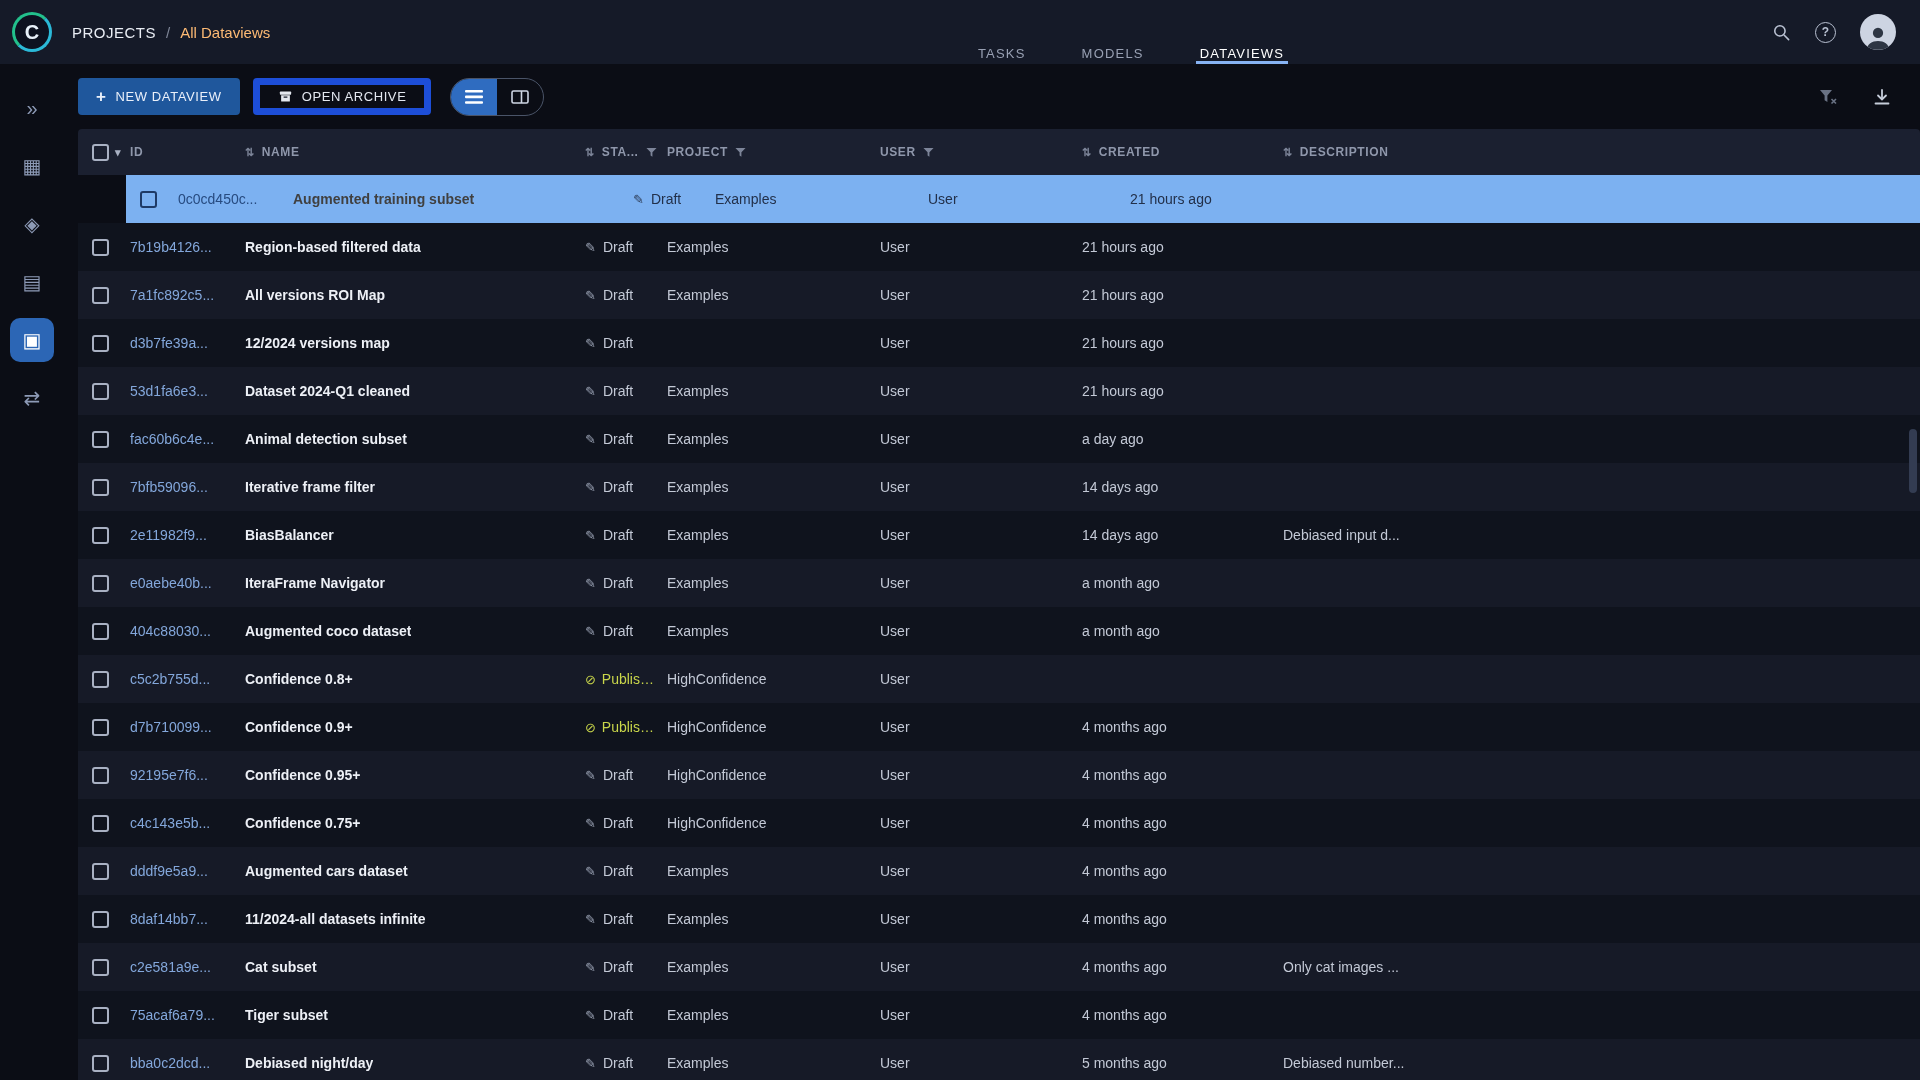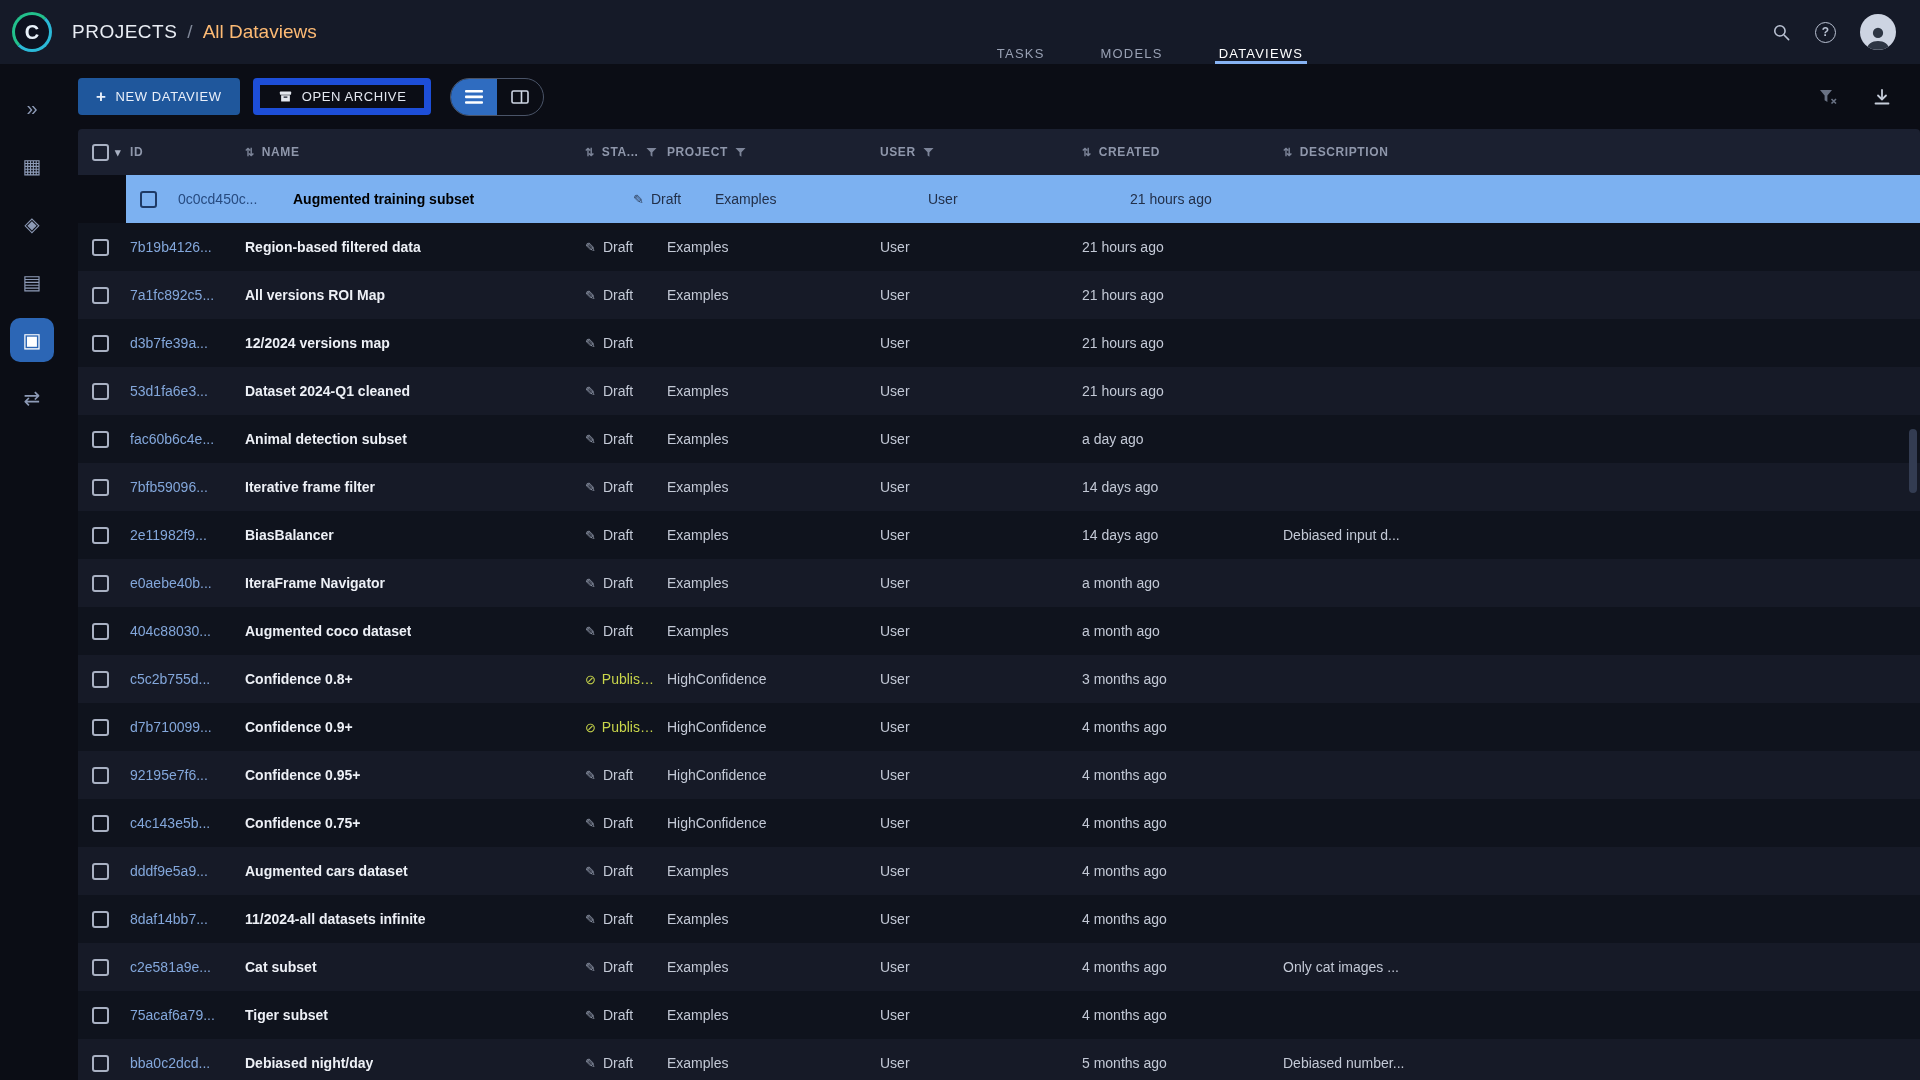--- a/index.html
+++ b/index.html
@@ -8,21 +8,21 @@
 
   .app { width:1920px; height:1080px; position:relative; display:flex; flex-direction:column; }
 
   
   .topbar { height:64px; background:#151a28; display:flex; align-items:center; flex:0 0 auto; }
   .logo-box { width:64px; display:flex; justify-content:center; align-items:center; }
   .logo { width:40px; height:40px; border-radius:50%; background:#0d1120;
           border:3px solid #22c08c; border-right-color:#2bb9d8; border-bottom-color:#2bb9d8;
           display:flex; align-items:center; justify-content:center;
           font-weight:bold; font-size:20px; color:#e8f0fa; }
-  .breadcrumb { display:flex; align-items:center; gap:10px; font-size:19px; margin-left:8px; }
+  .breadcrumb { display:flex; align-items:center; gap:10px; font-size:15px; margin-left:8px; }
   .crumb-root { color:#e9edf4; letter-spacing:0.5px; }
   .crumb-sep { color:#7f8798; }
   .crumb-current { color:#fdba74; font-weight:normal; }
   .topbar-spacer-l { flex:1.6; }
   .topbar-spacer-r { flex:1.1; }
   .tabs { display:flex; gap:48px; height:64px; align-items:flex-end; }
   .tab { display:flex; align-items:center; font-size:13px; letter-spacing:1.2px; color:#98a0b3;
          border-bottom:3px solid transparent; padding:0 4px; cursor:pointer; }
   .tab.active { color:#ffffff; border-bottom-color:#87b3f3;margin-top:8px; }
   .top-icons { display:flex; align-items:center; gap:24px; padding-right:24px; color:#b9c1d2; }
@@ -78,21 +78,21 @@
           font-size:14px; color:#c3c9d6; }
   .cell > span { overflow:hidden; text-overflow:ellipsis; }
   .id-text { color:#83a7db; }
   .name-text { color:#edf0f6; font-weight:bold; }
   .status-icon { font-size:13px; color:#9aa2b4; margin-right:7px; }
   .c-status.published, .c-status.published .status-icon { color:#c9d64a; }
 
   .trow.selected { background:#7cb1f1 !important;margin-left:48px; }
   .trow.selected .cell { color:#22304a; }
   .trow.selected .id-text { color:#274b80; }
-  .trow.selected .name-text { color:#000000; }
+  .trow.selected .name-text { color:#404040; }
   .trow.selected .status-icon { color:#2c3b55; }
   .trow.selected .checkbox { border-color:#1e3a66; }
 
   .scroll-thumb { position:absolute; right:3px; top:300px; width:8px; height:64px;
                   border-radius:4px; background:#333c52; }
 </style>
 </head>
 <body>
 
 <div class="app">
@@ -531,23 +531,20 @@
     <div class="cell c-status published">
       <span class="status-icon">⊘</span>
       <span>Published</span>
     </div>
     <div class="cell c-project">
       <span>HighConfidence</span>
     </div>
     <div class="cell c-user">
       <span>User</span>
     </div>
-    <div class="cell c-created">
-      <span>3 months ago</span>
-    </div>
     <div class="cell c-desc">
       <span></span>
     </div>
   </div>
 
   <div class="trow">
     <div class="cell c-check">
       <span class="checkbox"></span>
     </div>
     <div class="cell c-id">

